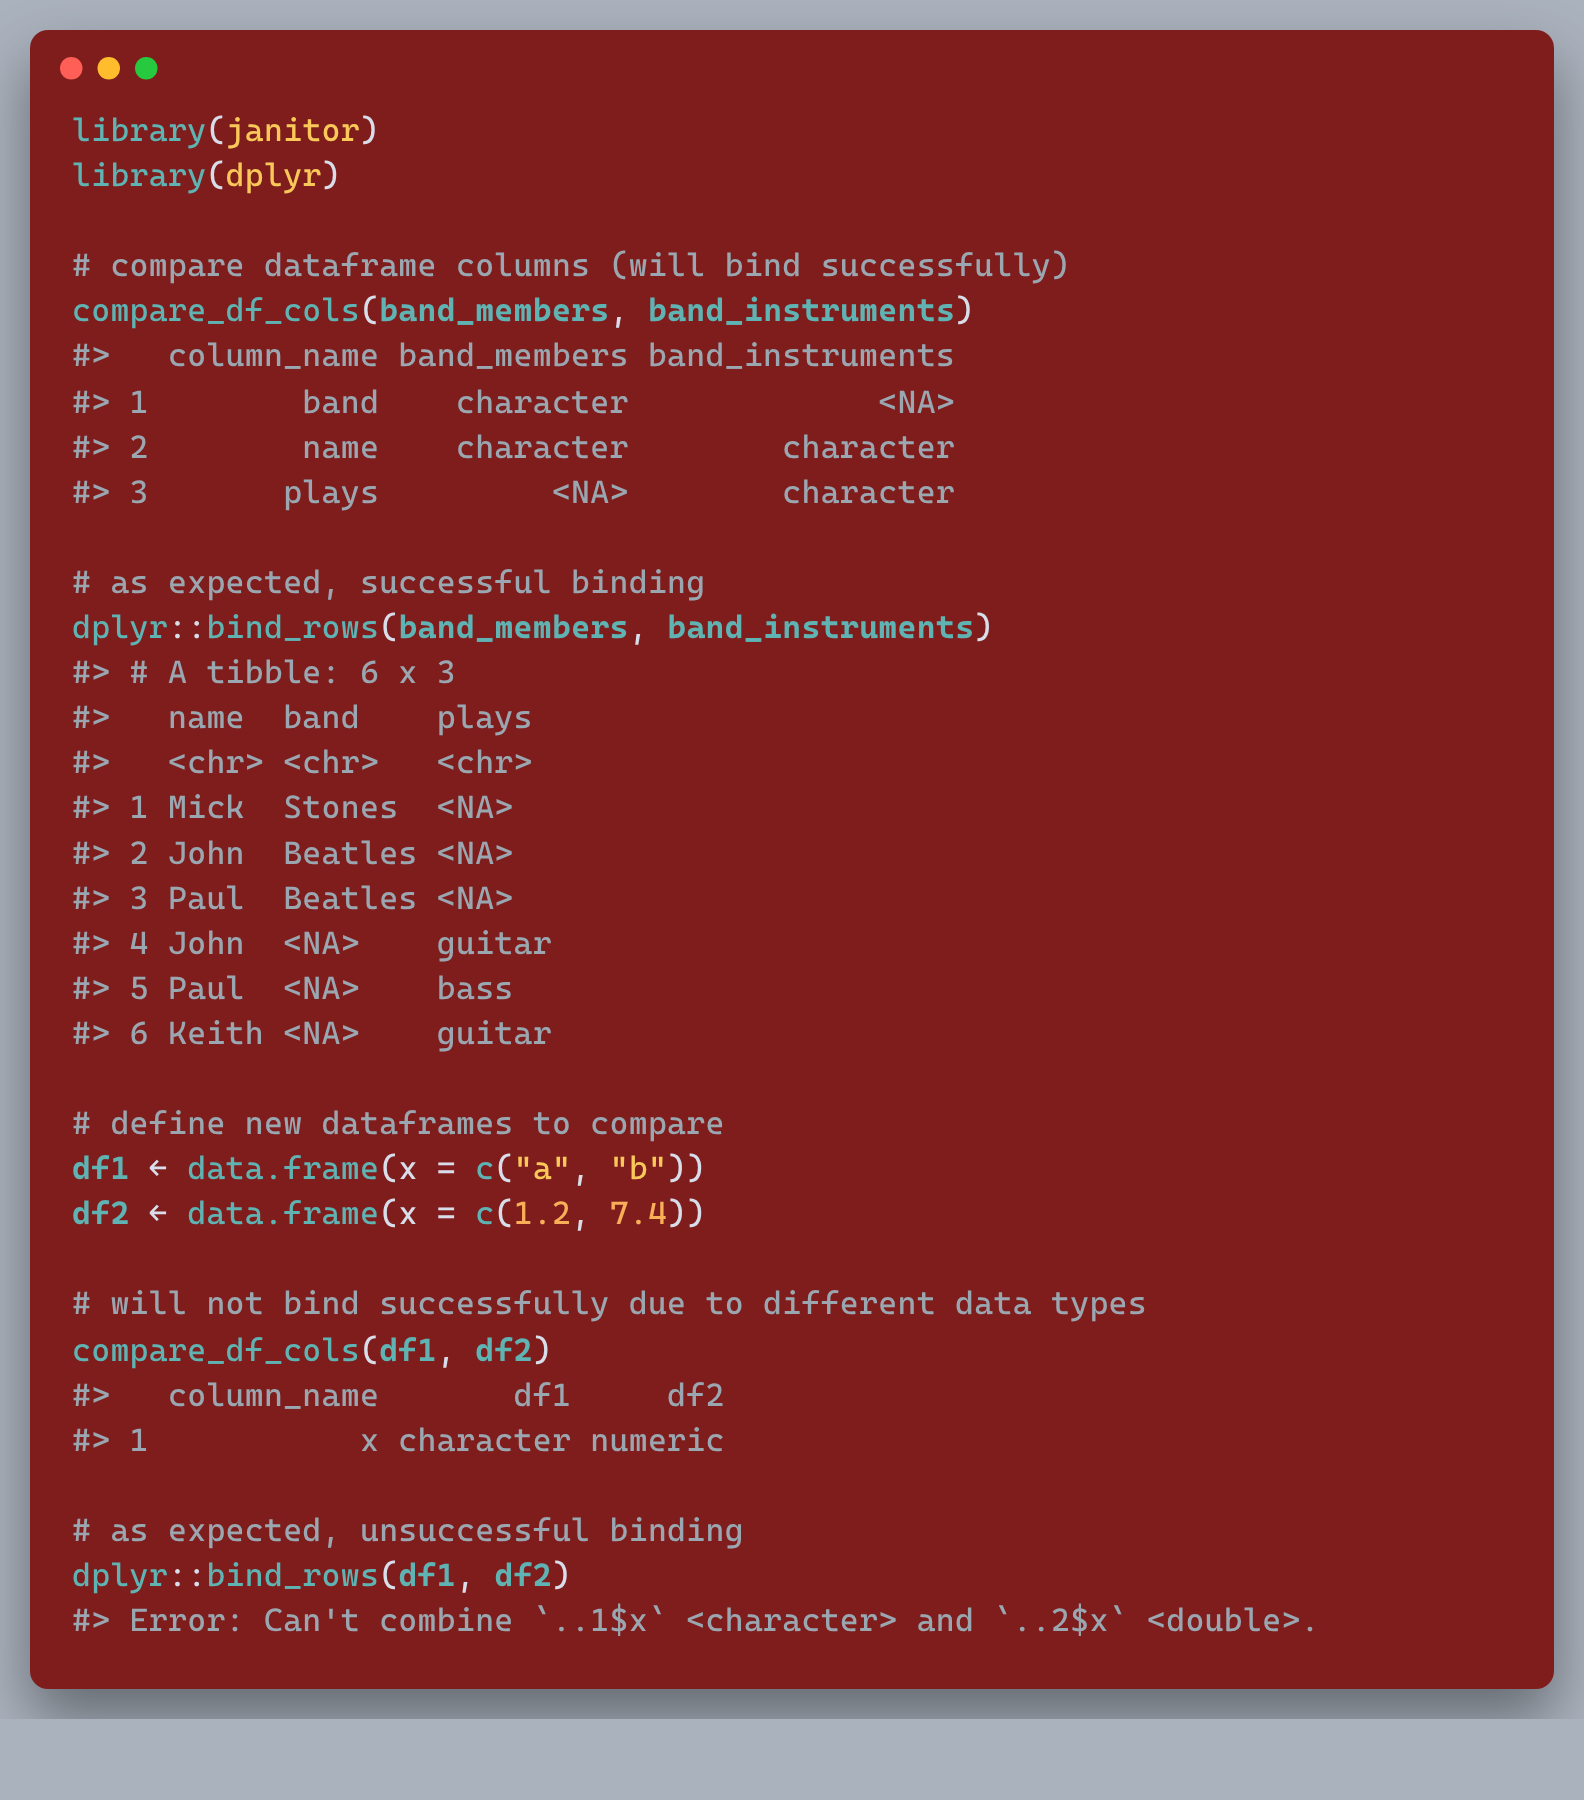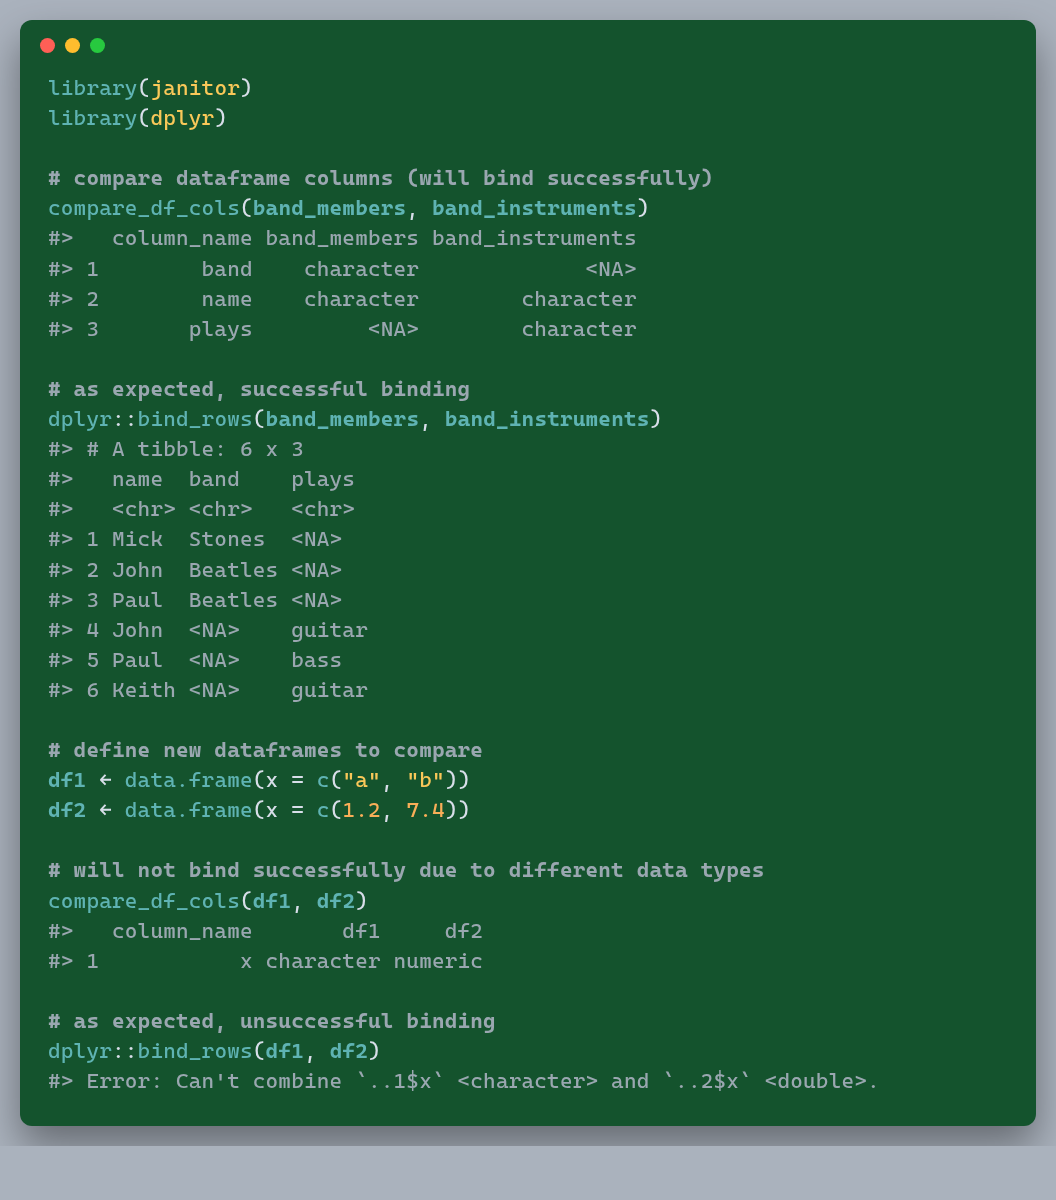--- a/index.html
+++ b/index.html
@@ -6,21 +6,21 @@
     margin: 0;
     padding: 20px;
     background: #aab2bd;
     font-family: ui-monospace, "SF Mono", "Menlo", "Monaco", "Cascadia Code", monospace;
     display: flex;
     justify-content: center;
     align-items: flex-start;
   }
   .window {
     width: 1016px;
-    background: #14532d;
+    background: #7f1d1d;
     border-radius: 12px;
     box-shadow: 0 20px 40px rgba(0,0,0,0.4);
     overflow: hidden;
     padding-bottom: 30px;
   }
   .titlebar {
     padding: 18px 20px 10px 20px;
     display: flex;
     gap: 10px;
     align-items: center;
@@ -38,21 +38,21 @@
     font-size: 21.5px;
     line-height: 1.4;
     white-space: pre;
     color: #d8dee9;
     letter-spacing: 0.2px;
   }
   .fn   { color: #5fb3b3; }          
   .pkg  { color: #d8dee9; }
   .ident{ color: #5fb3b3; font-weight: bold; }          
   .pun  { color: #d8dee9; }
-  .cmt  { color: #9aa7b0; font-weight: bold; }
+  .cmt  { color: #9aa7b0; }
   .out  { color: #9aa7b0; }
   .str  { color: #f9c859; }          
   .num  { color: #f9ae58; }
   .arrow{ color: #d8dee9; }
 </style>
 </head>
 <body>
 
 <div class="window">
   <div class="titlebar">

